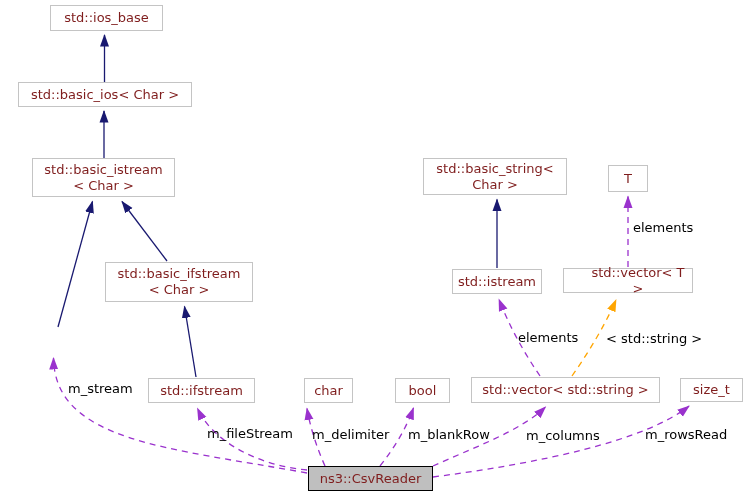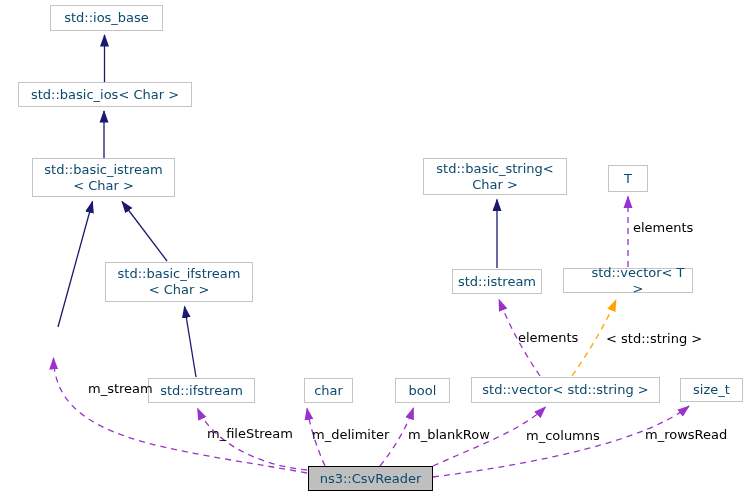--- a/index.html
+++ b/index.html
@@ -14,21 +14,21 @@
   #edges {
     position: absolute;
     left: 0; top: 0;
     width: 747px; height: 499px;
   }
   .node {
     position: absolute;
     box-sizing: border-box;
     background: #ffffff;
     border: 1px solid #c4c4c4;
-    color: #0c4a6e;
+    color: #7f1d1d;
     font-size: 13px;
     line-height: 16px;
     display: flex;
     align-items: center;
     justify-content: center;
     text-align: center;
     white-space: pre-line;
     z-index: 2;
   }
   .node.focus {
@@ -98,21 +98,21 @@
   <div class="node" style="left:395px; top:378px; width:55px;  height:25px;">bool</div>
   <div class="node" style="left:423px; top:158px; width:144px; height:37px;">std::basic_string&lt;
 Char &gt;</div>
   <div class="node" style="left:452px; top:269px; width:90px;  height:25px;">std::istream</div>
   <div class="node" style="left:608px; top:165px; width:40px;  height:27px;">T</div>
   <div class="node" style="left:563px; top:268px; width:130px; height:25px;padding-left:20px;">std::vector&lt; T &gt;</div>
   <div class="node" style="left:471px; top:377px; width:189px; height:26px;">std::vector&lt; std::string &gt;</div>
   <div class="node" style="left:680px; top:378px; width:63px;  height:24px;">size_t</div>
   <div class="node focus" style="left:308px; top:466px; width:125px; height:25px;">ns3::CsvReader</div>
 
-  <div class="edge-label" style="left:68px;  top:381px;margin-left:20px;">m_stream</div>
+  <div class="edge-label" style="left:68px;  top:381px;">m_stream</div>
   <div class="edge-label" style="left:207px; top:426px;">m_fileStream</div>
   <div class="edge-label" style="left:312px; top:427px;">m_delimiter</div>
   <div class="edge-label" style="left:408px; top:427px;">m_blankRow</div>
   <div class="edge-label" style="left:526px; top:428px;">m_columns</div>
   <div class="edge-label" style="left:645px; top:427px;">m_rowsRead</div>
   <div class="edge-label" style="left:633px; top:220px;">elements</div>
   <div class="edge-label" style="left:518px; top:330px;">elements</div>
   <div class="edge-label" style="left:606px; top:331px;">&lt; std::string &gt;</div>
 
 </div>

